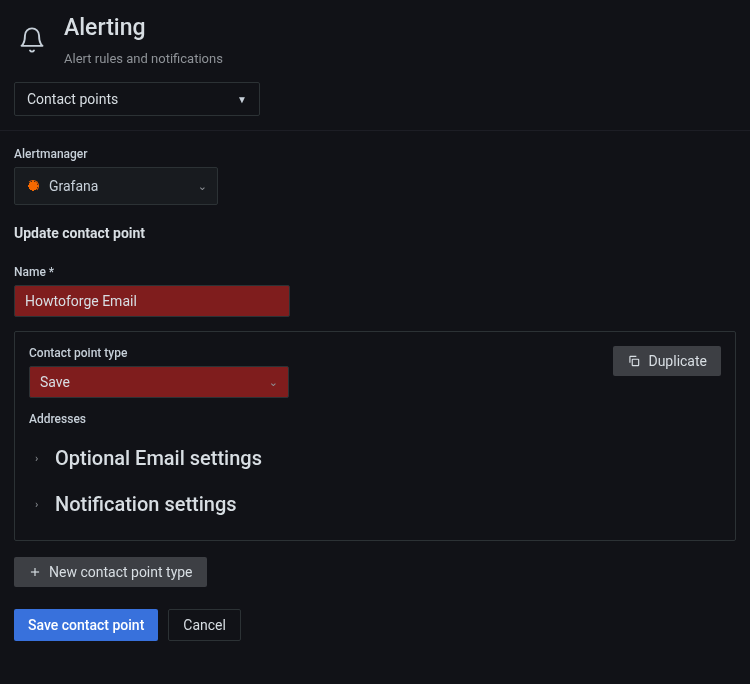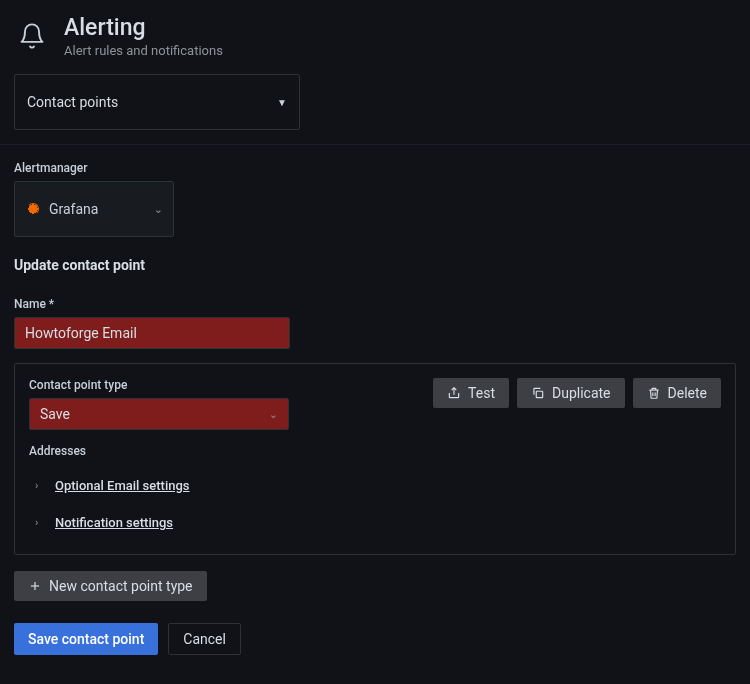--- a/index.html
+++ b/index.html
@@ -9,42 +9,42 @@
     font-family: -apple-system, BlinkMacSystemFont, "Segoe UI", Roboto, Helvetica, Arial, sans-serif;
     font-size: 14px;
     width: 750px;
     height: 684px;
     overflow: hidden;
   }
   .page { padding: 14px 14px 0 14px; }
   .header { display: flex; align-items: center; gap: 14px; margin-bottom: 16px; }
   .bell-wrap { width: 36px; height: 36px; display: flex; align-items: center; justify-content: center; color: #c7d0d9; }
   .title { font-size: 23px; font-weight: 500; color: #d8dee3; }
-  .subtitle { font-size: 13px; color: #8e9297; margin-top: 2px; }
+  .subtitle { font-size: 13px; color: #8e9297; margin-top: 10px; }
   .nav-tab {
     display: flex; align-items: center; justify-content: space-between;
     background: #111217;
     border: 1px solid #2c3235;
-    padding: 19px 12px;
-    width: 286px;
+    padding: 8px 12px;
+    width: 246px;
     border-radius: 2px;
     cursor: pointer;
   }
   .nav-tab-text { color: #d8dee3; }
   .caret { font-size: 10px; color: #c7d0d9; }
   .hr { border: none; border-top: 1px solid rgba(204,204,220,0.07); margin: 14px -14px 16px -14px; }
   .label { font-size: 12px; color: #c7d0d9; margin-bottom: 6px; font-weight: 500; }
   .label.required::after { content: " *"; }
   .am-select {
     display: flex; align-items: center; gap: 8px;
     background: #181b1f;
     border: 1px solid #2c3235;
     border-radius: 2px;
-    padding: 19px 10px;
-    width: 160px;
+    padding: 10px 10px;
+    width: 204px;
     cursor: pointer;
     justify-content: space-between;
   }
   .am-left { display: flex; align-items: center; gap: 8px; }
   .grafana-icon {
     width: 16px; height: 16px;
     background: radial-gradient(circle, #f46800 40%, transparent 42%);
     border-radius: 50%;
     position: relative;
   }
@@ -100,21 +100,21 @@
     width: 470px; height: 56px;
     resize: both;
   }
   .collapse-row {
     display: flex; align-items: center; gap: 12px;
     padding: 10px 6px;
     cursor: pointer;
     margin-top: 10px;
   }
   .collapse-row .chev { font-size: 11px; color: #8e9297; width: 8px; }
-  .collapse-label { color: #d8dee3; font-weight: 500; font-size: 13px; text-decoration: underline; }
+  .collapse-label { color: #d8dee3; font-weight: 500; font-size: 20px; }
   .footer-btns { display: flex; gap: 10px; margin-top: 22px; padding-bottom: 14px; }
   .btn-primary {
     background: #3871dc;
     color: #fff;
     font-weight: 500;
   }
   .btn-secondary {
     background: transparent;
     border: 1px solid #2c3235;
   }
@@ -163,43 +163,25 @@
     <div class="row-top">
       <div class="col-left">
         <div class="label">Contact point type</div>
         <div class="select-input">
           <span>Save</span>
           <span class="chevron">⌄</span>
         </div>
       </div>
       <div class="btn-row">
         <button class="btn">
-          <svg viewBox="0 0 24 24" fill="none" stroke="currentColor" stroke-width="2" stroke-linejoin="round">
-              <path d="M4 12v7a1 1 0 0 0 1 1h14a1 1 0 0 0 1-1v-7"></path>
-              <path d="M12 3v12"></path>
-              <path d="M8 7l4-4 4 4"></path>
-            </svg>
-          <span>Test</span>
-        </button>
-        <button class="btn">
           <svg viewBox="0 0 24 24" fill="none" stroke="currentColor" stroke-width="2">
               <rect x="9" y="9" width="11" height="11" rx="1"></rect>
               <path d="M5 15V5a1 1 0 0 1 1-1h10"></path>
             </svg>
           <span>Duplicate</span>
-        </button>
-        <button class="btn">
-          <svg viewBox="0 0 24 24" fill="none" stroke="currentColor" stroke-width="2">
-              <path d="M4 7h16"></path>
-              <path d="M10 11v6"></path>
-              <path d="M14 11v6"></path>
-              <path d="M6 7l1 13a1 1 0 0 0 1 1h8a1 1 0 0 0 1-1l1-13"></path>
-              <path d="M9 7V4h6v3"></path>
-            </svg>
-          <span>Delete</span>
         </button>
       </div>
     </div>
 
     <div class="mt14">
       <div class="label">Addresses</div>
     </div>
 
     <div class="collapse-row">
       <span class="chev">›</span>

